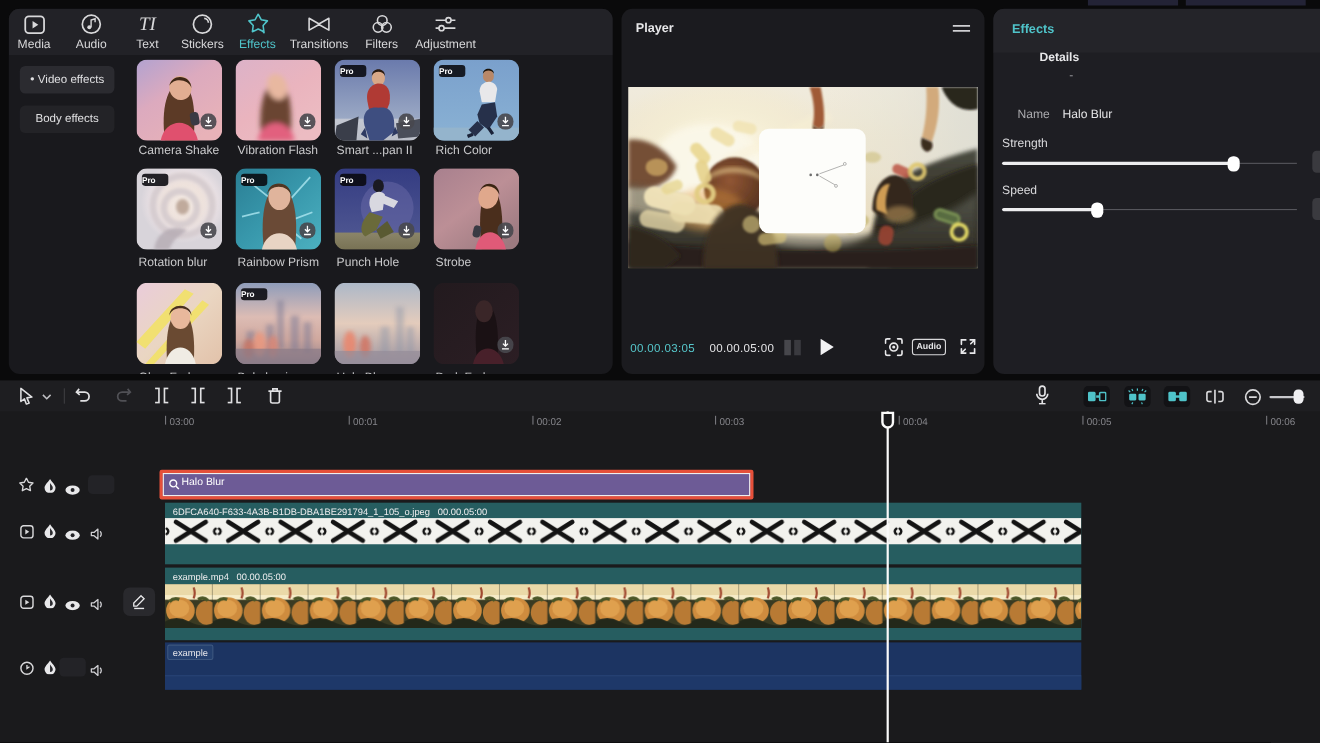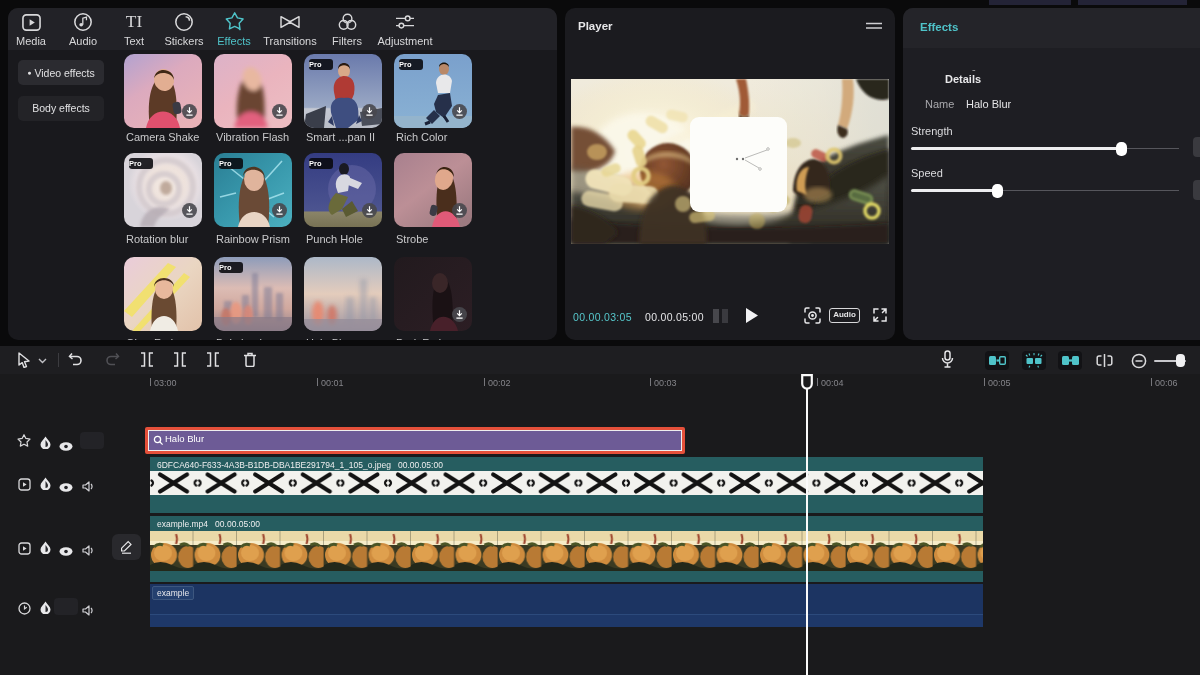--- a/index.html
+++ b/index.html
@@ -54,21 +54,21 @@
       <div style="height:22px;display:flex;align-items:center;justify-content:center;">
         <svg width="20" height="20" viewBox="0 0 22 22">
           <circle cx="11" cy="11" r="9" fill="none" stroke="currentColor" stroke-width="1.7"></circle>
           <circle cx="9" cy="14" r="2" fill="currentColor"></circle>
           <path d="M10.8 14 V6.8 L14.8 5.6 V9" fill="none" stroke="currentColor" stroke-width="1.4"></path>
         </svg>
       </div>
       <span class="tlabel">Audio</span>
     </div>
 <div class="tab" style="left:94px;">
-      <div style="height:22px;display:flex;align-items:center;justify-content:center;">
+      <div style="height:22px;display:flex;align-items:center;justify-content:center;font-style:italic;">
         <svg width="26" height="20" viewBox="0 0 30 22">
           <text x="15" y="17" font-size="20" font-family="Liberation Serif,serif" fill="currentColor" text-anchor="middle">TI</text>
         </svg>
       </div>
       <span class="tlabel">Text</span>
     </div>
 <div class="tab" style="left:144px;">
       <div style="height:22px;display:flex;align-items:center;justify-content:center;">
         <svg width="20" height="20" viewBox="0 0 22 22">
           <circle cx="11" cy="11" r="9" fill="none" stroke="currentColor" stroke-width="1.7"></circle>
@@ -518,21 +518,21 @@
 <div class="abs" style="left:829px;top:308px;width:31px;height:15px;border:1.4px solid #d8d8da;border-radius:3px;color:#e4e4e6;font-size:8px;font-weight:bold;text-align:center;line-height:12.5px;">Audio</div>
 <svg class="abs" style="left:872px;top:307px;" width="16" height="16" viewBox="0 0 16 16">
     <g stroke="#e8e8ea" stroke-width="1.5" fill="none" stroke-linecap="round">
 <path d="M10 2 H14 V6 M14 10 V14 H10 M6 14 H2 V10 M2 6 V2 H6 M13.7 2.3 L10.5 5.5 M2.3 13.7 L5.5 10.5"></path>
     </g>
   </svg>
 <div id="rightpanel">
     <div style="position:absolute;left:0;top:0;width:297px;height:40px;background:#242429;"></div>
   </div>
 <div class="abs" style="left:920px;top:21px;color:#4fc3c9;font-size:11.5px;font-weight:bold;">Effects</div>
-<div class="rlabel" style="left:925px;top:73px;font-weight:bold;color:#e8e8ea;padding-left:20px;">Details</div>
+<div class="rlabel" style="left:925px;top:46px;font-weight:bold;color:#e8e8ea;padding-left:20px;">Details</div>
 <div class="rlabel" style="left:972px;top:63px;color:#9a9a9e;">-</div>
 <div class="rlabel" style="left:925px;top:98px;color:#a9a9ad;">Name</div>
 <div class="rlabel" style="left:966px;top:98px;color:#e4e4e6;">Halo Blur</div>
 <div class="rlabel" style="left:911px;top:125px;color:#dadadd;text-align:right;">Strength</div>
 <div class="slider" style="left:911px;top:147px;width:268px;">
     <div class="fill" style="width:211px;"></div>
     <div class="knob" style="left:205px;"></div>
   </div>
 <div class="rlabel" style="left:911px;top:167px;color:#dadadd;">Speed</div>
 <div class="slider" style="left:911px;top:189px;width:268px;">

